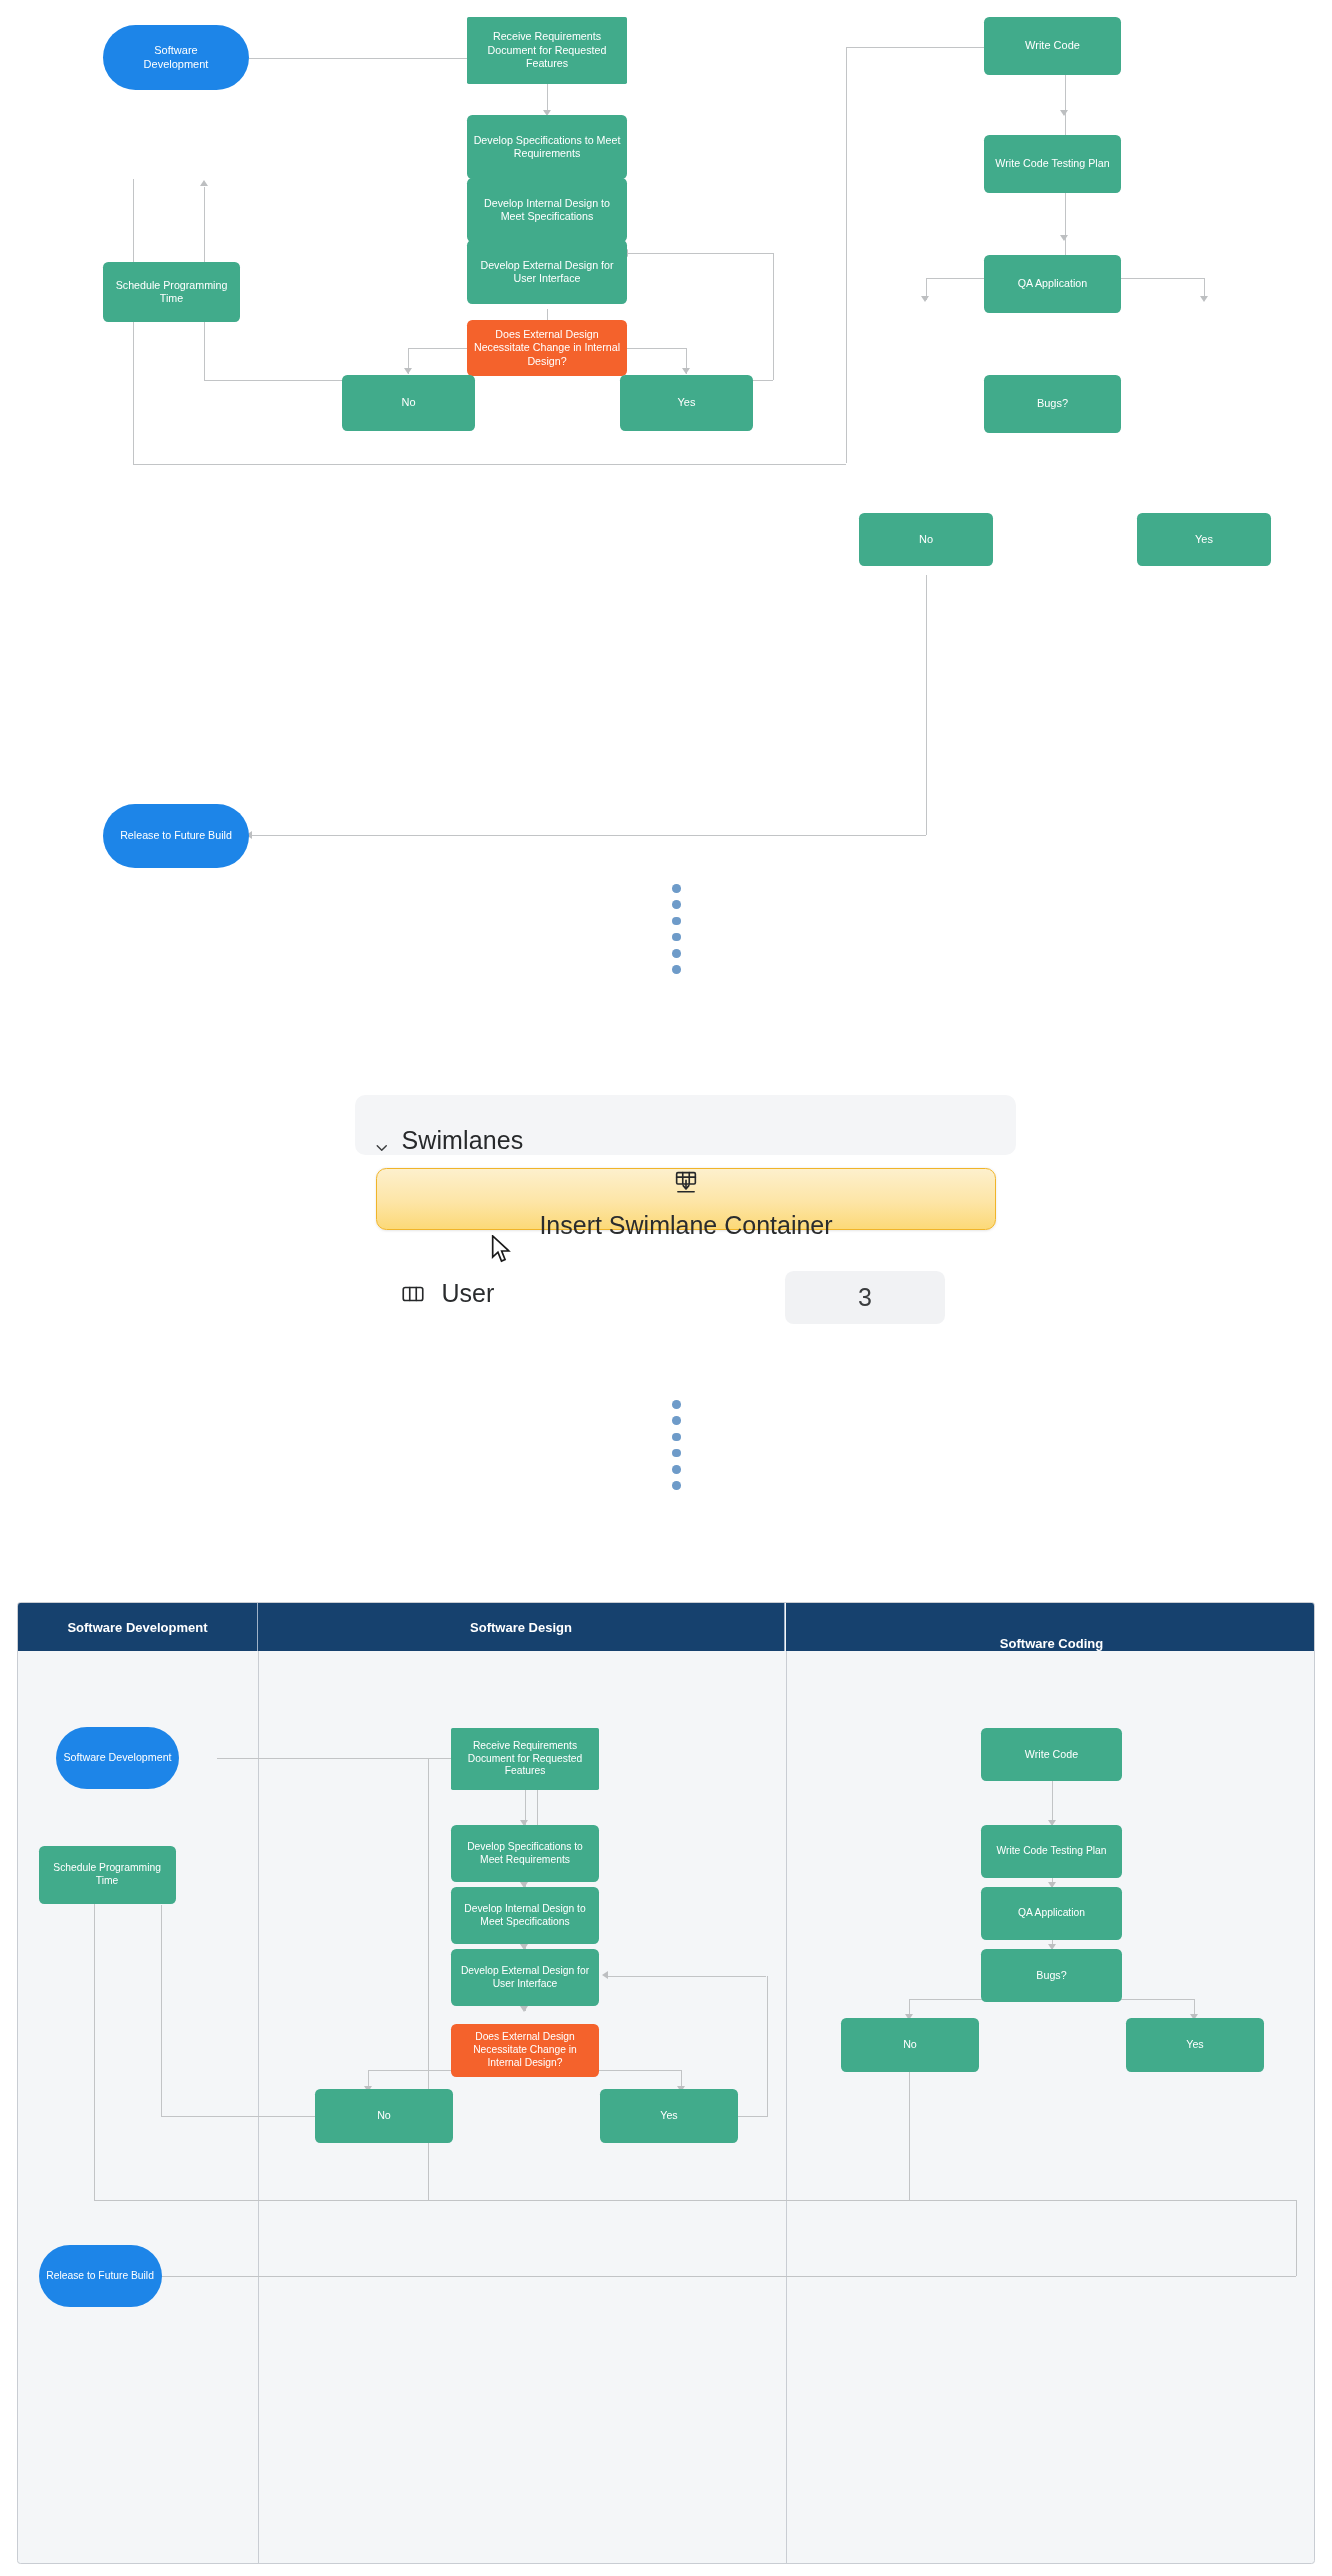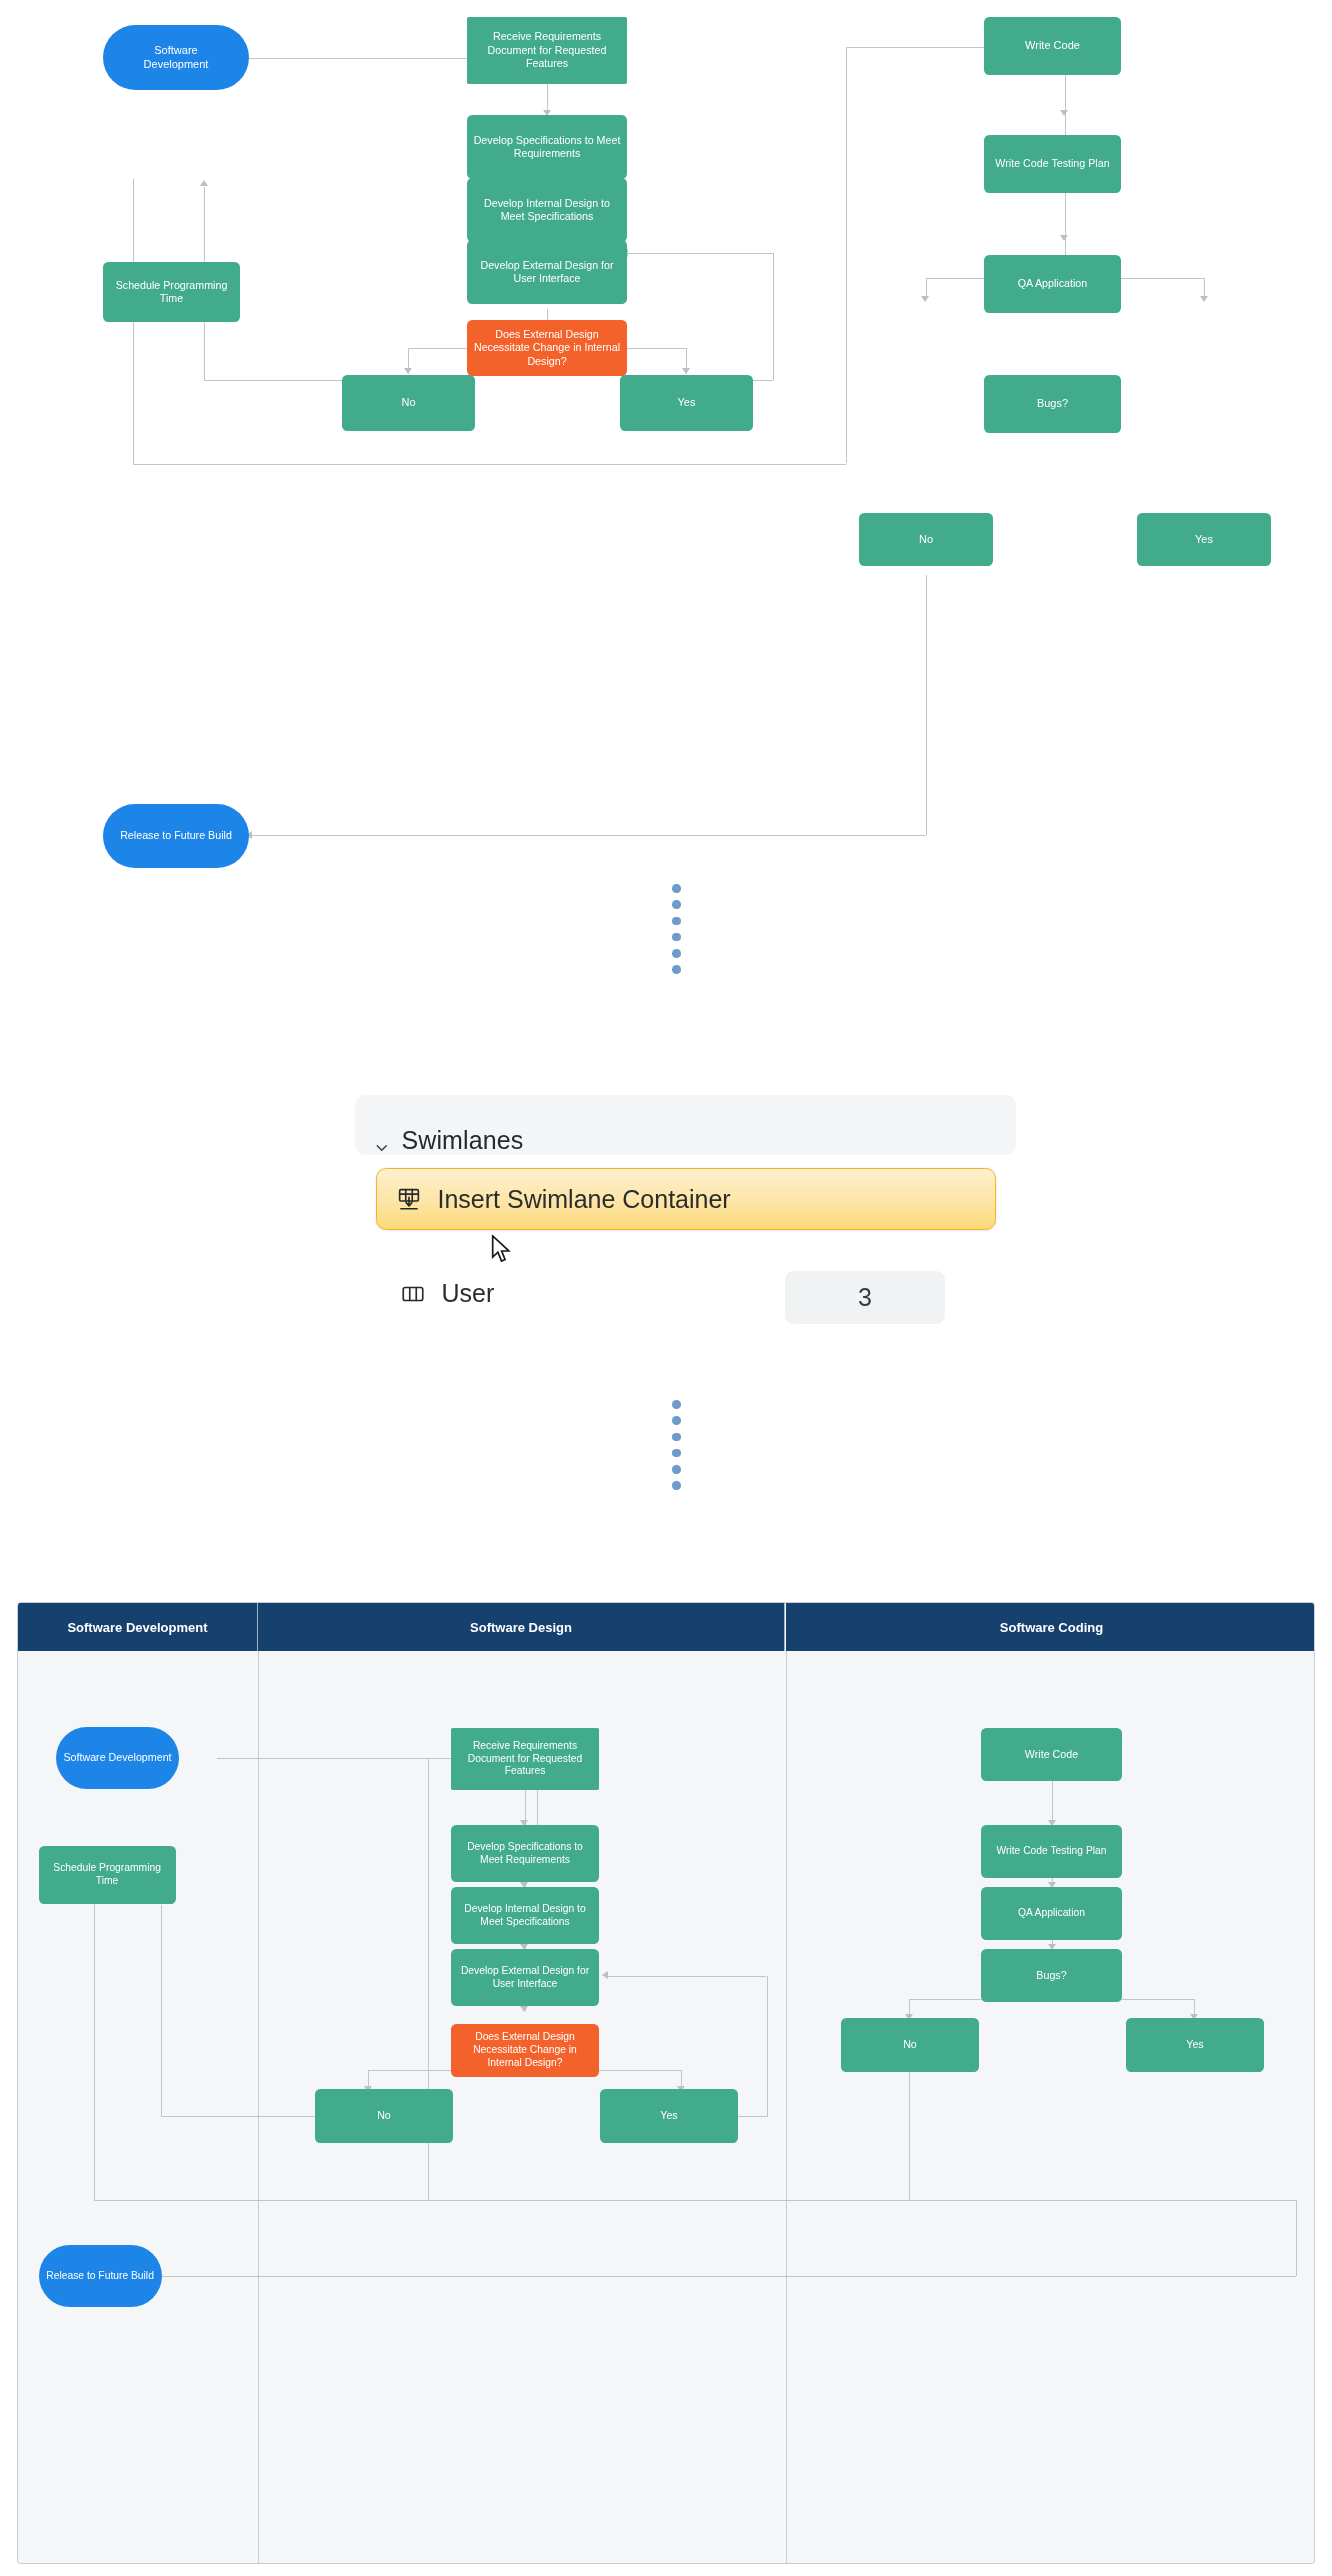--- a/index.html
+++ b/index.html
@@ -48,20 +48,21 @@
   .sw-header .chev{width:15.5px;height:15.5px;flex:0 0 15.5px;display:block;}
   .sw-title{font-size:25px;letter-spacing:0.1px;}
 
   .sw-btn{
     position:absolute;box-sizing:border-box;
     border:1.7px solid #f0b429;border-radius:10.3px;
     background:linear-gradient(180deg,#fdf0cd 0%,#fde5a6 55%,#fcd978 100%);
     box-shadow:0 0.9px 2.6px rgba(0,0,0,.10);
     display:flex;align-items:center;gap:15.5px;padding:0 19px;
     color:#2a2c2e;
+    flex-direction:column;
   }
   .sw-btn .gicon{width:26px;height:26px;flex:0 0 26px;display:block;}
   .sw-btn-label{font-size:25px;}
 
   .sw-row{position:absolute;display:flex;align-items:center;gap:15.5px;color:#2a2c2e;}
   .sw-row .licon{width:26px;height:26px;flex:0 0 26px;display:block;}
   .sw-row-label{font-size:25px;}
   .sw-input{
     position:absolute;box-sizing:border-box;background:#f1f2f4;border-radius:8.6px;
     display:flex;align-items:center;justify-content:center;
@@ -280,21 +281,21 @@
   </div>
 
   <div class="lanebox" data-name="swimlane-container" style="left:17px;top:1602px;width:1298px;height:962px;">
 
     <div class="lane-head" data-name="lane-header-software-development" style="left:0;top:0;width:240px;height:48px;">
       <span data-name="lane-title">Software Development</span>
     </div>
     <div class="lane-head" data-name="lane-header-software-design" style="left:240px;top:0;width:527px;height:48px;">
       <span data-name="lane-title">Software Design</span>
     </div>
-    <div class="lane-head last" data-name="lane-header-software-coding" style="left:768px;top:0;width:531px;height:48px;">
+    <div class="lane-head last" data-name="lane-header-software-coding" style="left:768px;top:0;width:531px;height:48px;align-items:flex-end;">
       <span data-name="lane-title">Software Coding</span>
     </div>
 
     <div class="lane-div" data-name="lane-divider-1" style="left:240px;top:48px;height:914px;"></div>
     <div class="lane-div" data-name="lane-divider-2" style="left:768px;top:48px;height:914px;"></div>
 
     <div class="ln lnh" data-name="sl-connector-sd-to-receive" style="left:199px;top:155px;width:234px;"></div>
     <div class="arw right" data-name="sl-arrowhead-receive" style="left:433px;top:150px;"></div>
 
     <div class="ln lnv" data-name="sl-connector-receive-to-spec" style="left:507px;top:173px;height:50px;"></div>

